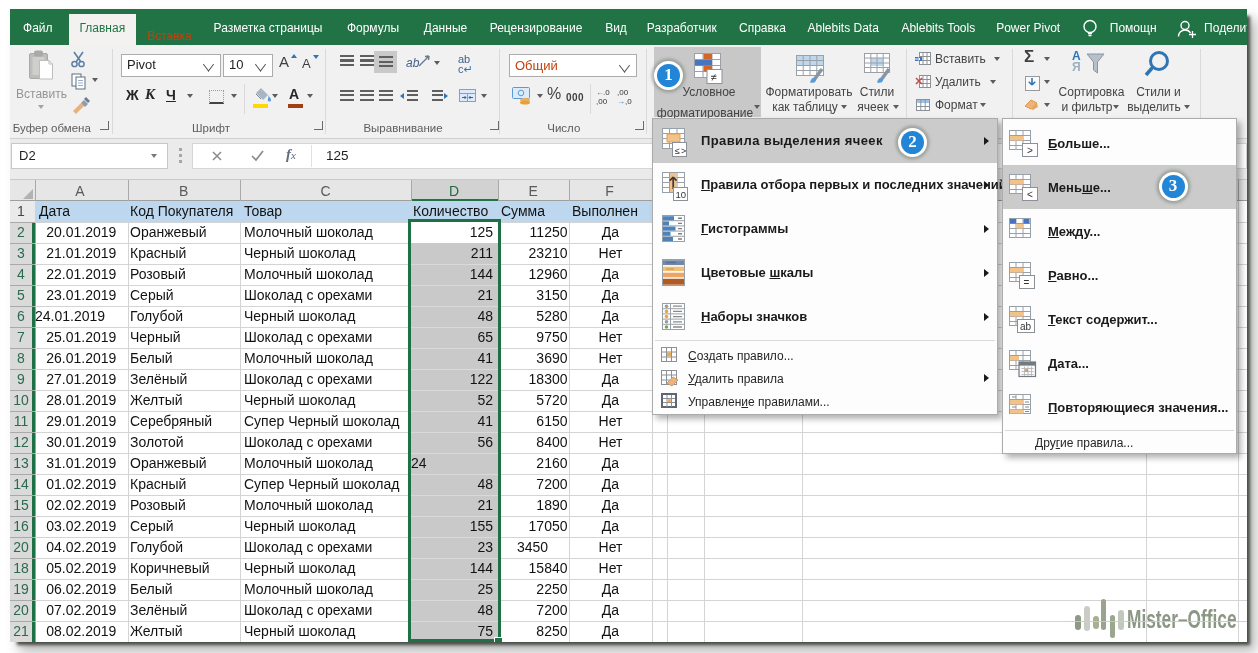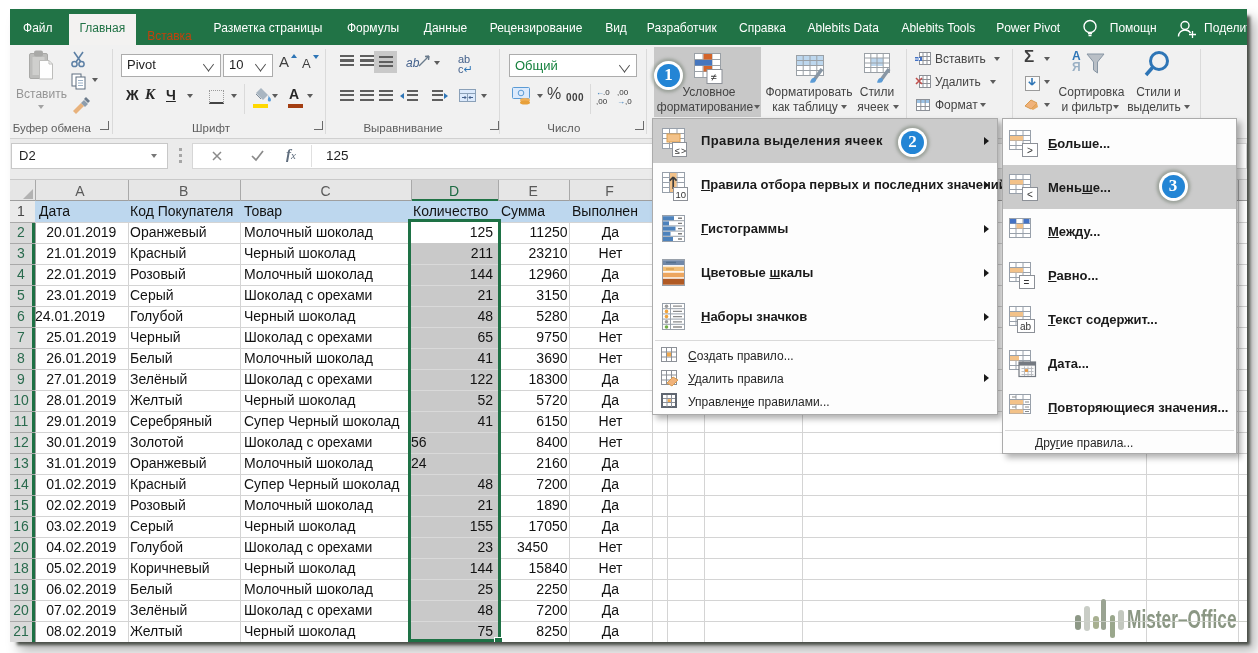--- a/index.html
+++ b/index.html
@@ -140,21 +140,21 @@
 <rect x="0.5" y="0.5" width="16" height="12" fill="#dceafc" stroke="#8aa0b8"></rect>
 <path d="M0.5 4.5h16M8.5 4.5v8" stroke="#8aa0b8"></path>
 <path d="M3 8.5h4m0 0l-1.5-1.5M7 8.5L5.5 10M14 8.5h-4m0 0l1.5-1.5M10 8.5l1.5 1.5" stroke="#44618c" stroke-width="1"></path>
 </svg>
 <div class="dn" style="left:471px;top:85px"></div>
 <div class="gl cx" style="left:393px;top:113px">Выравнивание</div>
 <div class="lau" style="left:480px;top:112px"></div>
 <div class="sep" style="left:488.5px"></div>
 
 <div class="cb" style="left:498.5px;top:45px;width:128px;height:23px"></div>
-<div class="tx" style="left:505px;top:50px;font-size:13px;color:#15803d">Общий</div>
+<div class="tx" style="left:505px;top:50px;font-size:13px;color:#c2410c">Общий</div>
 <div class="chv" style="left:610px;top:52px"></div>
 <svg class="a" style="left:502px;top:78px" width="22" height="19">
 <rect x="0.5" y="0.5" width="17" height="11" rx="1" fill="#dceafc" stroke="#5b9bd5"></rect>
 <circle cx="9" cy="6" r="2.8" fill="none" stroke="#5b9bd5"></circle>
 <ellipse cx="13" cy="13" rx="5" ry="2" fill="#f0b05a"></ellipse>
 <ellipse cx="13" cy="15.5" rx="5" ry="2" fill="#e8a03a"></ellipse>
 </svg>
 <div class="dn" style="left:527px;top:85px"></div>
 <div class="tx" style="left:537px;top:78px;font-size:16px;color:#3f3f3f">%</div>
 <div class="tx" style="left:556px;top:82px;font-size:10px;font-weight:bold;color:#3f3f3f;letter-spacing:.5px">000</div>
@@ -177,21 +177,21 @@
 <svg class="a" style="left:683px;top:40px" width="31" height="36">
 <rect x="1.5" y="4.5" width="26" height="24" fill="#fff" stroke="#9aa0a6"></rect>
 <path d="M10 4.5v24M19 4.5v24M1.5 10.5h26M1.5 16.5h26M1.5 22.5h26" stroke="#9aa0a6" stroke-width="1"></path>
 <rect x="10.5" y="5" width="8.5" height="5.5" fill="#d3642a"></rect>
 <rect x="2" y="11" width="17" height="5.5" fill="#4576be"></rect>
 <rect x="10.5" y="17" width="8.5" height="5.5" fill="#d3642a"></rect>
 <rect x="14" y="20.5" width="15" height="14" fill="#fff" stroke="#8c9097"></rect>
 <text x="17.5" y="31.5" font-size="11" fill="#333">≠</text>
 </svg>
 <div class="tx cx" style="left:699px;top:76px">Условное</div>
-<div class="tx cx" style="left:695px;top:91px">форматирование</div>
+<div class="tx cx" style="left:695px;top:97px">форматирование</div>
 <div class="dn" style="left:744px;top:96px"></div>
 <svg class="a" style="left:785px;top:41px" width="32" height="34">
 <rect x="1.5" y="5.5" width="27" height="20" fill="#fff" stroke="#9aa0a6"></rect>
 <rect x="2" y="6" width="26" height="9" fill="#bdd7ee"></rect>
 <path d="M8.2 5.5v20M15 5.5v20M21.8 5.5v20M1.5 10.5h27M1.5 15.5h27M1.5 20.5h27" stroke="#9aa0a6" stroke-width="1"></path>
 <path d="M19 30l8-11" stroke="#8896a4" stroke-width="3.5"></path>
 <path d="M15 32.5c1-4 2.5-5 4.5-4.5 2 .5 2 2.5.5 4-1.5 1.4-5 .5-5 .5z" fill="#5b9bd5"></path>
 </svg>
 <div class="tx cx" style="left:799px;top:76px">Форматировать</div>
 <div class="tx cx" style="left:795px;top:91px">как таблицу</div>
@@ -464,21 +464,21 @@
 <div class="cell" style="left:559px;top:381px;width:83px;text-align:center">Да</div>
 <div class="cell" style="left:25px;top:402px;width:92.5px;text-align:center">29.01.2019</div>
 <div class="cell" style="left:120px;top:402px">Серебряный</div>
 <div class="cell" style="left:234px;top:402px">Супер Черный шоколад</div>
 <div class="cell" style="left:401px;top:402px;width:82px;text-align:right">41</div>
 <div class="cell" style="left:487.5px;top:402px;width:70px;text-align:right">6150</div>
 <div class="cell" style="left:559px;top:402px;width:83px;text-align:center">Нет</div>
 <div class="cell" style="left:25px;top:423px;width:92.5px;text-align:center">30.01.2019</div>
 <div class="cell" style="left:120px;top:423px">Золотой</div>
 <div class="cell" style="left:234px;top:423px">Шоколад с орехами</div>
-<div class="cell" style="left:401px;top:423px;width:82px;text-align:left">56</div>
+<div class="cell" style="left:401px;top:423px;width:82px;text-align:right">56</div>
 <div class="cell" style="left:487.5px;top:423px;width:70px;text-align:right">8400</div>
 <div class="cell" style="left:559px;top:423px;width:83px;text-align:center">Нет</div>
 <div class="cell" style="left:25px;top:444px;width:92.5px;text-align:center">31.01.2019</div>
 <div class="cell" style="left:120px;top:444px">Оранжевый</div>
 <div class="cell" style="left:234px;top:444px">Молочный шоколад</div>
 <div class="cell" style="left:401px;top:444px;width:82px;text-align:left">24</div>
 <div class="cell" style="left:487.5px;top:444px;width:70px;text-align:right">2160</div>
 <div class="cell" style="left:559px;top:444px;width:83px;text-align:center">Да</div>
 <div class="cell" style="left:25px;top:465px;width:92.5px;text-align:center">01.02.2019</div>
 <div class="cell" style="left:120px;top:465px">Красный</div>

